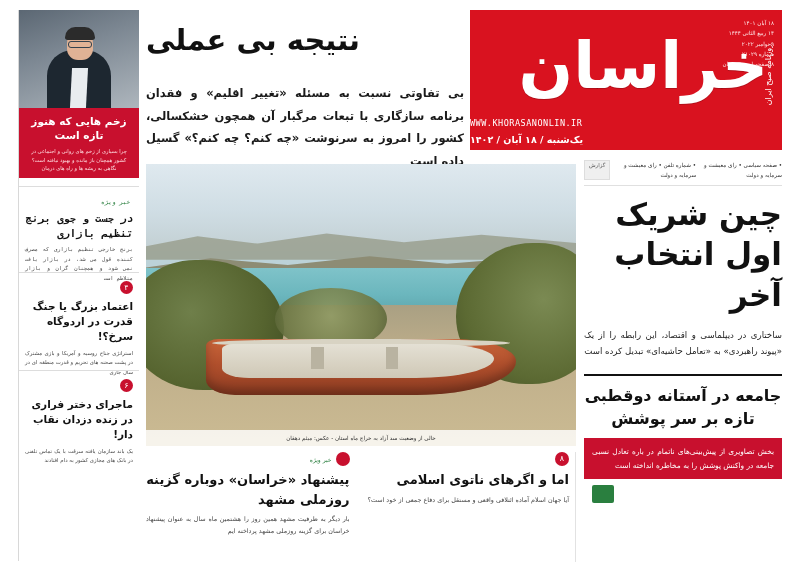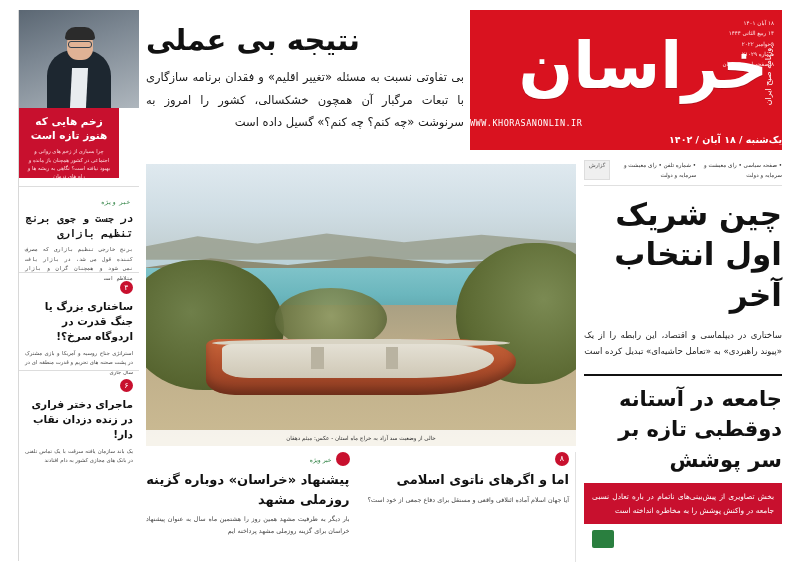--- a/index.html
+++ b/index.html
@@ -60,21 +60,21 @@
     border-radius: 15px 15px 4px 4px;
   }
   .sb-photo .glass {
     position: absolute; left: 49px; bottom: 60px;
     width: 24px; height: 7px;
     border: 1px solid #33414d;
     border-radius: 3px;
   }
   .sb-red {
     position: absolute; left: 0; top: 98px;
-    width: 100px; height: 70px;
+    width: 120px; height: 70px;
     background: #c8102e;
     color: #fff;
     padding: 6px 7px 4px 7px;
   }
   .sb-red .t {
     font-size: 10.5px; font-weight: bold; line-height: 1.35;
     text-align: center;
   }
   .sb-red .s {
     margin-top: 5px;
@@ -185,40 +185,40 @@
   }
   .mh-url {
     position: absolute; left: 0; right: 0; bottom: 22px;
     text-align: left;
     font-family: "DejaVu Sans Mono", "Liberation Mono", monospace;
     font-size: 8.5px; letter-spacing: .5px;
     color: #ffffff;
     direction: ltr;
   }
   .mh-issue {
-    position: absolute; left: 0; right: 0; bottom: 5px;
-    text-align: right;
+    position: absolute; left: 0; right: 13px; bottom: 5px;
+    text-align: left;
     font-size: 9.5px; font-weight: bold; color: #ffffff;
   }
 
   
   .lead {
     position: absolute;
     left: 146px; top: 22px;
     width: 318px;
   }
   .lead-title {
     font-size: 29px; font-weight: bold; color: #111;
     text-align: left; line-height: 1.25;
     letter-spacing: -.5px;
   }
   .lead-body {
-    margin-top: 8px;
+    margin-top: 24px;
     font-size: 11.5px; line-height: 1.95;
-    color: #1a1a1a; font-weight: normal;
+    color: #1a1a1a; font-weight: bold;
     text-align: justify;
   }
 
   
   .photo {
     position: absolute;
     left: 146px; top: 164px;
     width: 430px; height: 282px;
     overflow: hidden;
     background: #bcd2d8;
@@ -329,22 +329,22 @@
     margin-top: 12px;
     font-size: 8.6px; line-height: 1.9; color: #222;
     text-align: justify;
   }
   .rc-divider {
     margin-top: 14px;
     border-top: 2px solid #111;
   }
   .rc-sub-title {
     margin-top: 8px;
-    font-size: 21px; font-weight: bold; color: #111;
-    line-height: 1.45; text-align: right;
+    font-size: 16px; font-weight: bold; color: #111;
+    line-height: 1.45; text-align: center;
   }
   .rc-sub-box {
     margin-top: 8px;
     background: #c8102e;
     color: #fff;
     padding: 7px 8px;
     font-size: 7.4px; line-height: 1.85;
     text-align: justify;
   }
   .rc-footer-badge {
@@ -408,21 +408,21 @@
     </div>
 
     <div class="sb-block sb-b1">
       <span class="sb-kicker">خبر ویژه</span>
       <div class="sb-title">در جست و جوی برنج تنظیم بازاری</div>
       <div class="sb-body">برنج خارجی تنظیم بازاری که مصرف کننده قول می شد، در بازار یافت نمی شود و همچنان گران و بازار متلاطم است</div>
     </div>
 
     <div class="sb-block sb-b2">
       <span class="sb-num">۴</span>
-      <div class="sb-title">ساختاری بزرگ یا جنگ قدرت در اردوگاه سرخ؟!</div>
+      <div class="sb-title">اعتماد بزرگ یا جنگ قدرت در اردوگاه سرخ؟!</div>
       <div class="sb-body">استراتژی جناح روسیه و آمریکا و بازی مشترک در پشت صحنه های تحریم و قدرت منطقه ای در سال جاری</div>
     </div>
 
     <div class="sb-block sb-b3">
       <span class="sb-num">۶</span>
       <div class="sb-title">ماجرای دختر فراری در زنده دزدان نقاب دار!</div>
       <div class="sb-body">یک باند سازمان یافته سرقت با یک تماس تلفنی در بانک های مجازی کشور به دام افتادند</div>
     </div>
 
   </div>

